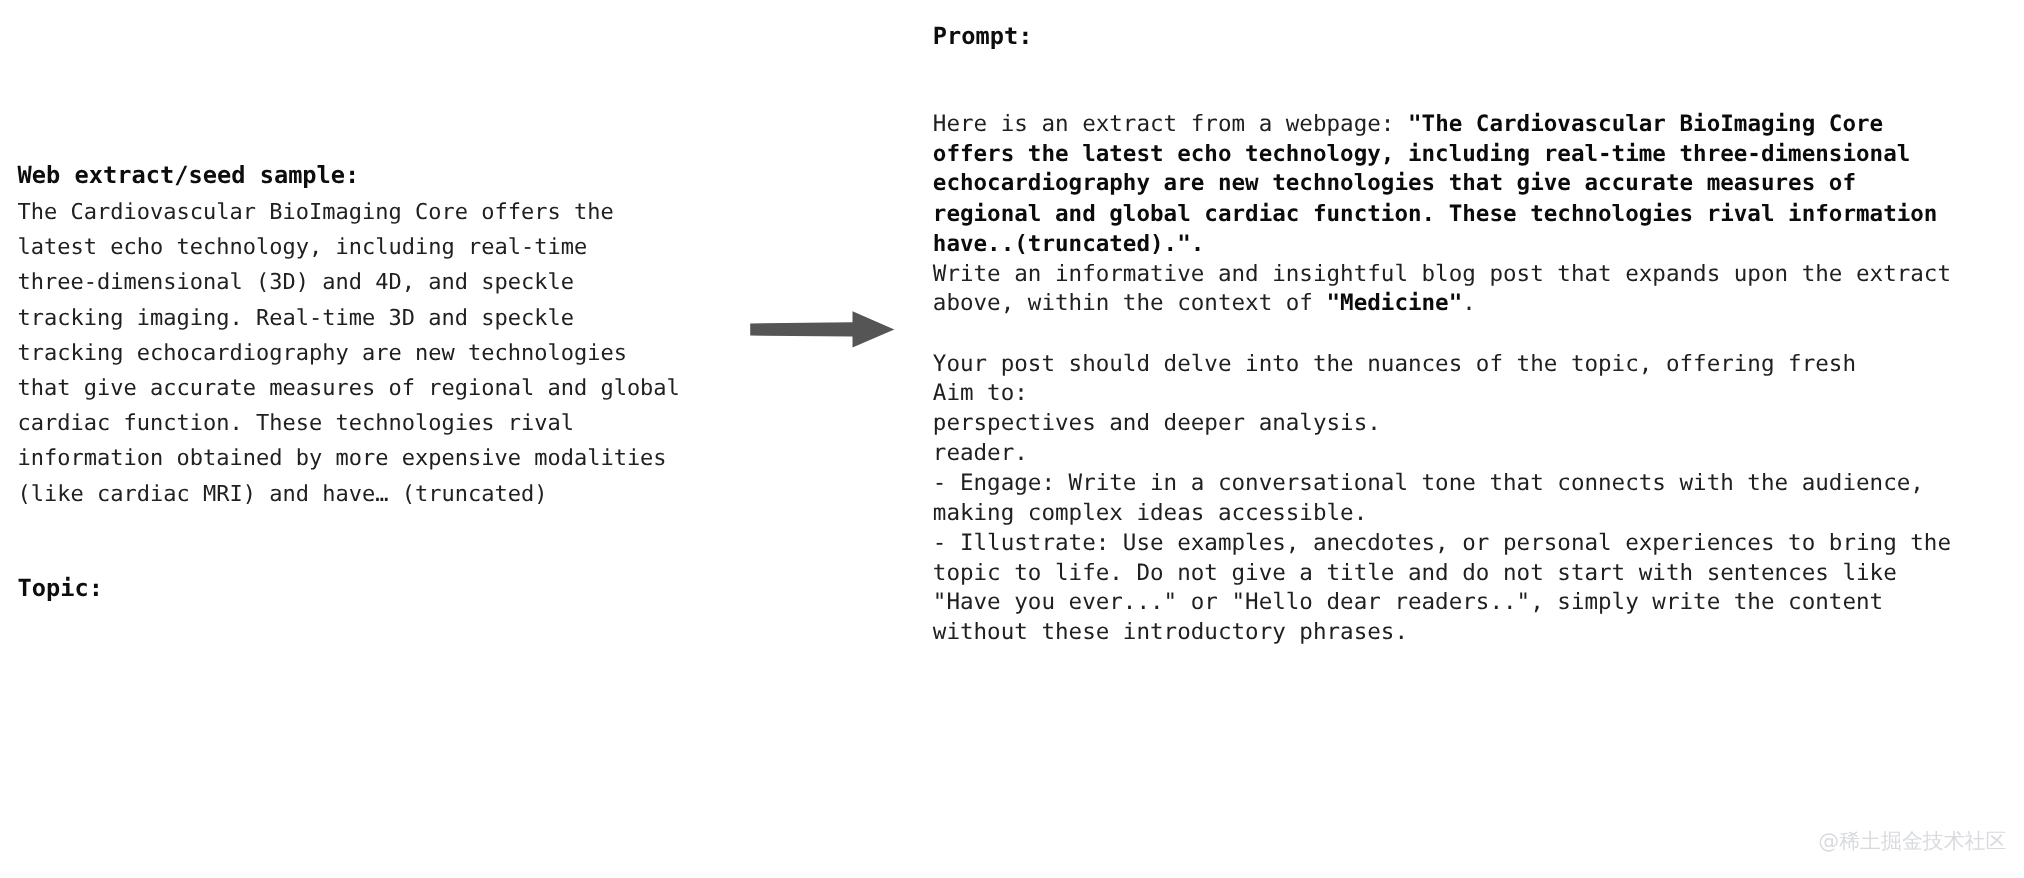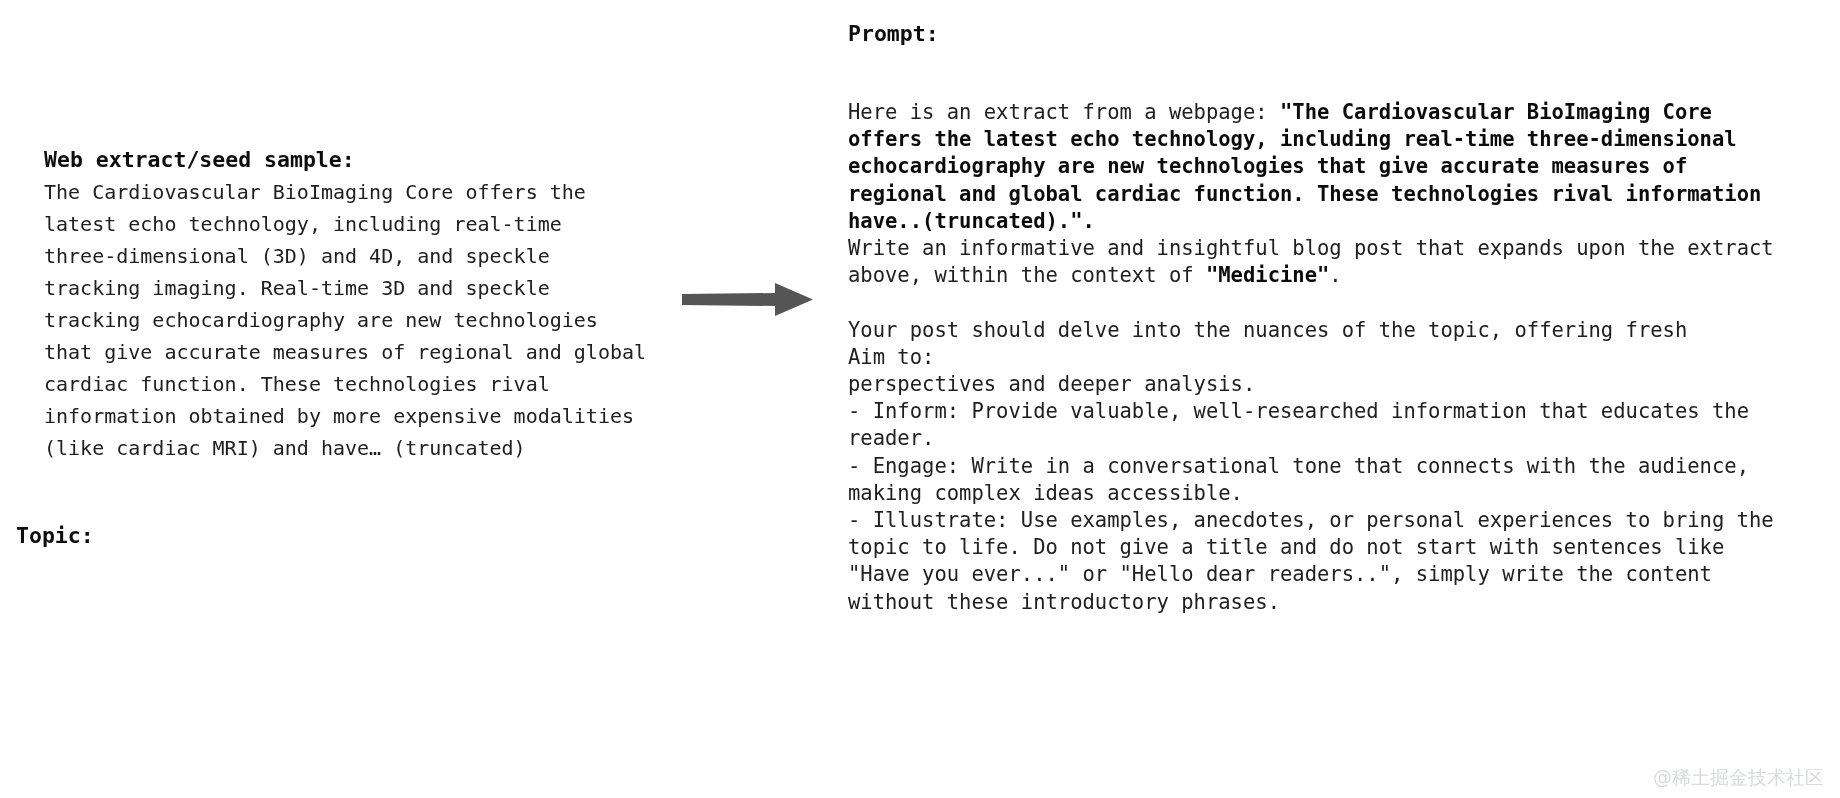--- a/index.html
+++ b/index.html
@@ -29,21 +29,20 @@
     top: 0;
     width: 640px;
     height: 798px;
   }
 
   .left-block-seed {
     position: absolute;
     top: 144px;
     left: 0;
     width: 640px;
-    margin-left: 28px;
   }
   .left-block-topic {
     position: absolute;
     top: 520px;
     left: 0;
     width: 640px;
   }
 
   .heading {
     font-size: 21.5px;
@@ -106,21 +105,21 @@
     margin: 0;
     min-height: 27.2px;
   }
   .p-line.spacer { min-height: 27.2px; }
   .p-line b { font-weight: bold; color: #0b0b0b; }
 
   
   .watermark {
     position: absolute;
     right: 16px;
-    bottom: 8px;
+    bottom: 20px;
     font-family: "DejaVu Sans", "Liberation Sans", sans-serif;
     font-size: 19px;
     line-height: 26px;
     color: #d8dade;
     white-space: pre;
     user-select: none;
   }
 </style>
 </head>
 <body>
@@ -161,21 +160,20 @@
         <div class="p-line"><b>offers the latest echo technology, including real-time three-dimensional</b></div>
         <div class="p-line"><b>echocardiography are new technologies that give accurate measures of</b></div>
         <div class="p-line"><b>regional and global cardiac function. These technologies rival information</b></div>
         <div class="p-line"><b>have..(truncated).".</b></div>
         <div class="p-line"><span>Write an informative and insightful blog post that expands upon the extract</span></div>
         <div class="p-line"><span>above, within the context of </span><b>"Medicine"</b><span>.</span></div>
         <div class="p-line spacer">&nbsp;</div>
         <div class="p-line"><span>Your post should delve into the nuances of the topic, offering fresh</span></div>
         <div class="p-line"><span>Aim to:</span></div>
         <div class="p-line"><span>perspectives and deeper analysis.</span></div>
-        <div class="p-line"><span>- Inform: Provide valuable, well-researched information that educates the</span></div>
         <div class="p-line"><span>reader.</span></div>
         <div class="p-line"><span>- Engage: Write in a conversational tone that connects with the audience,</span></div>
         <div class="p-line"><span>making complex ideas accessible.</span></div>
         <div class="p-line"><span>- Illustrate: Use examples, anecdotes, or personal experiences to bring the</span></div>
         <div class="p-line"><span>topic to life. Do not give a title and do not start with sentences like</span></div>
         <div class="p-line"><span>"Have you ever..." or "Hello dear readers..", simply write the content</span></div>
         <div class="p-line"><span>without these introductory phrases.</span></div>
       </div>
   </div>
 

